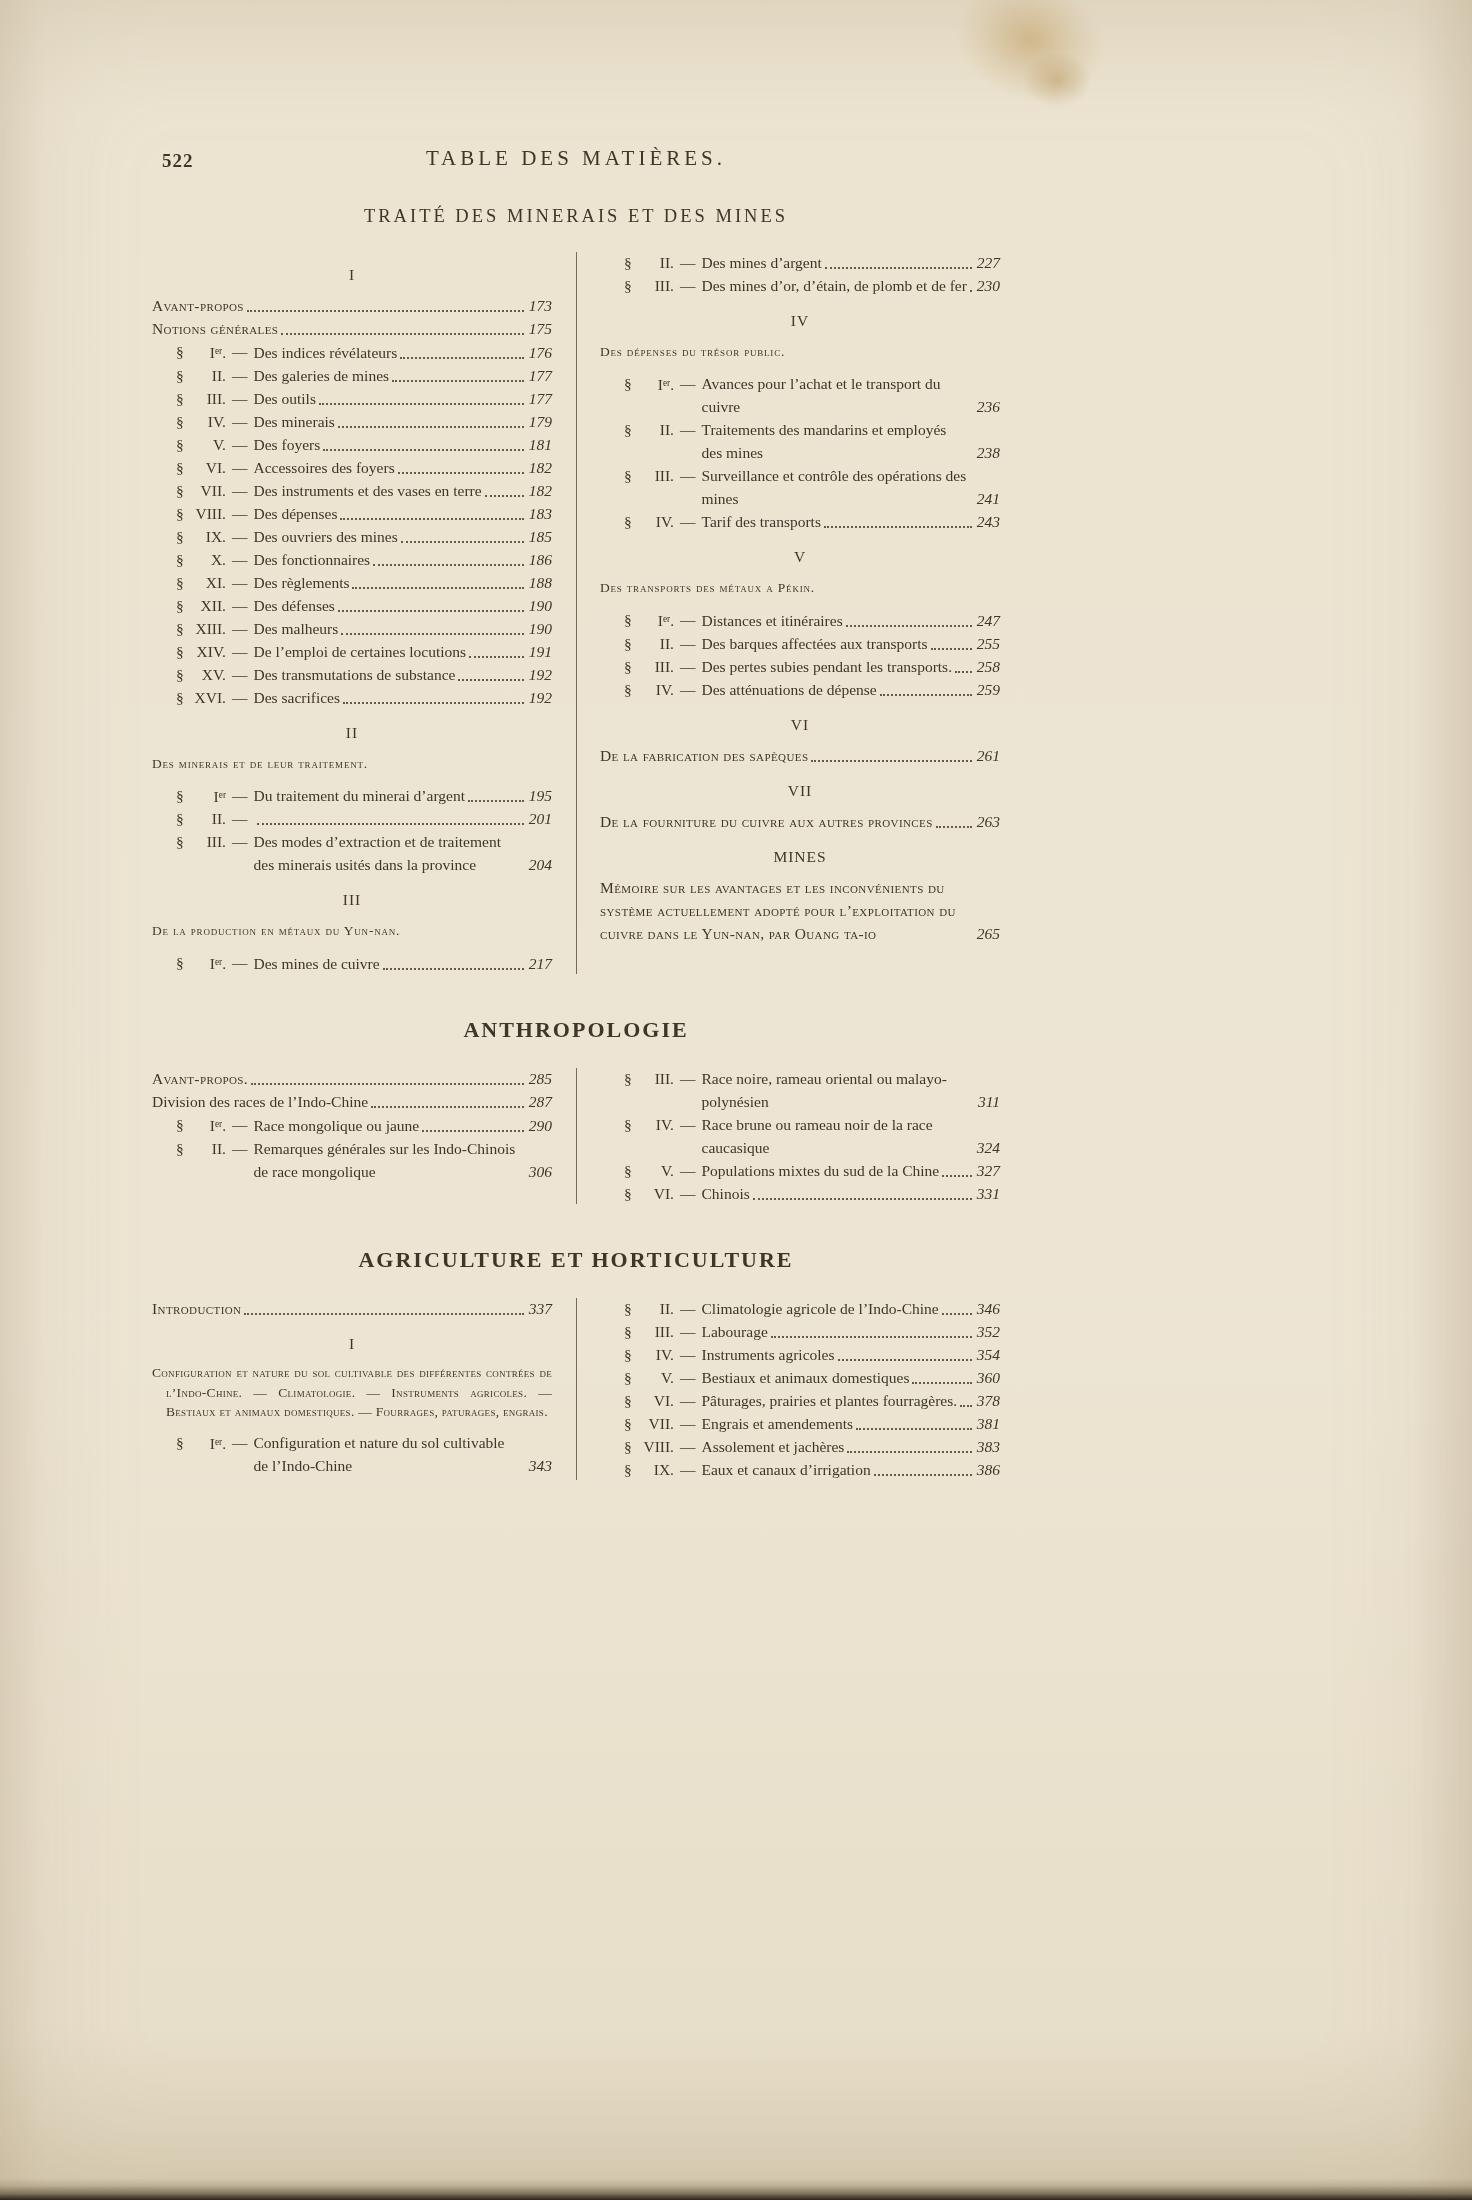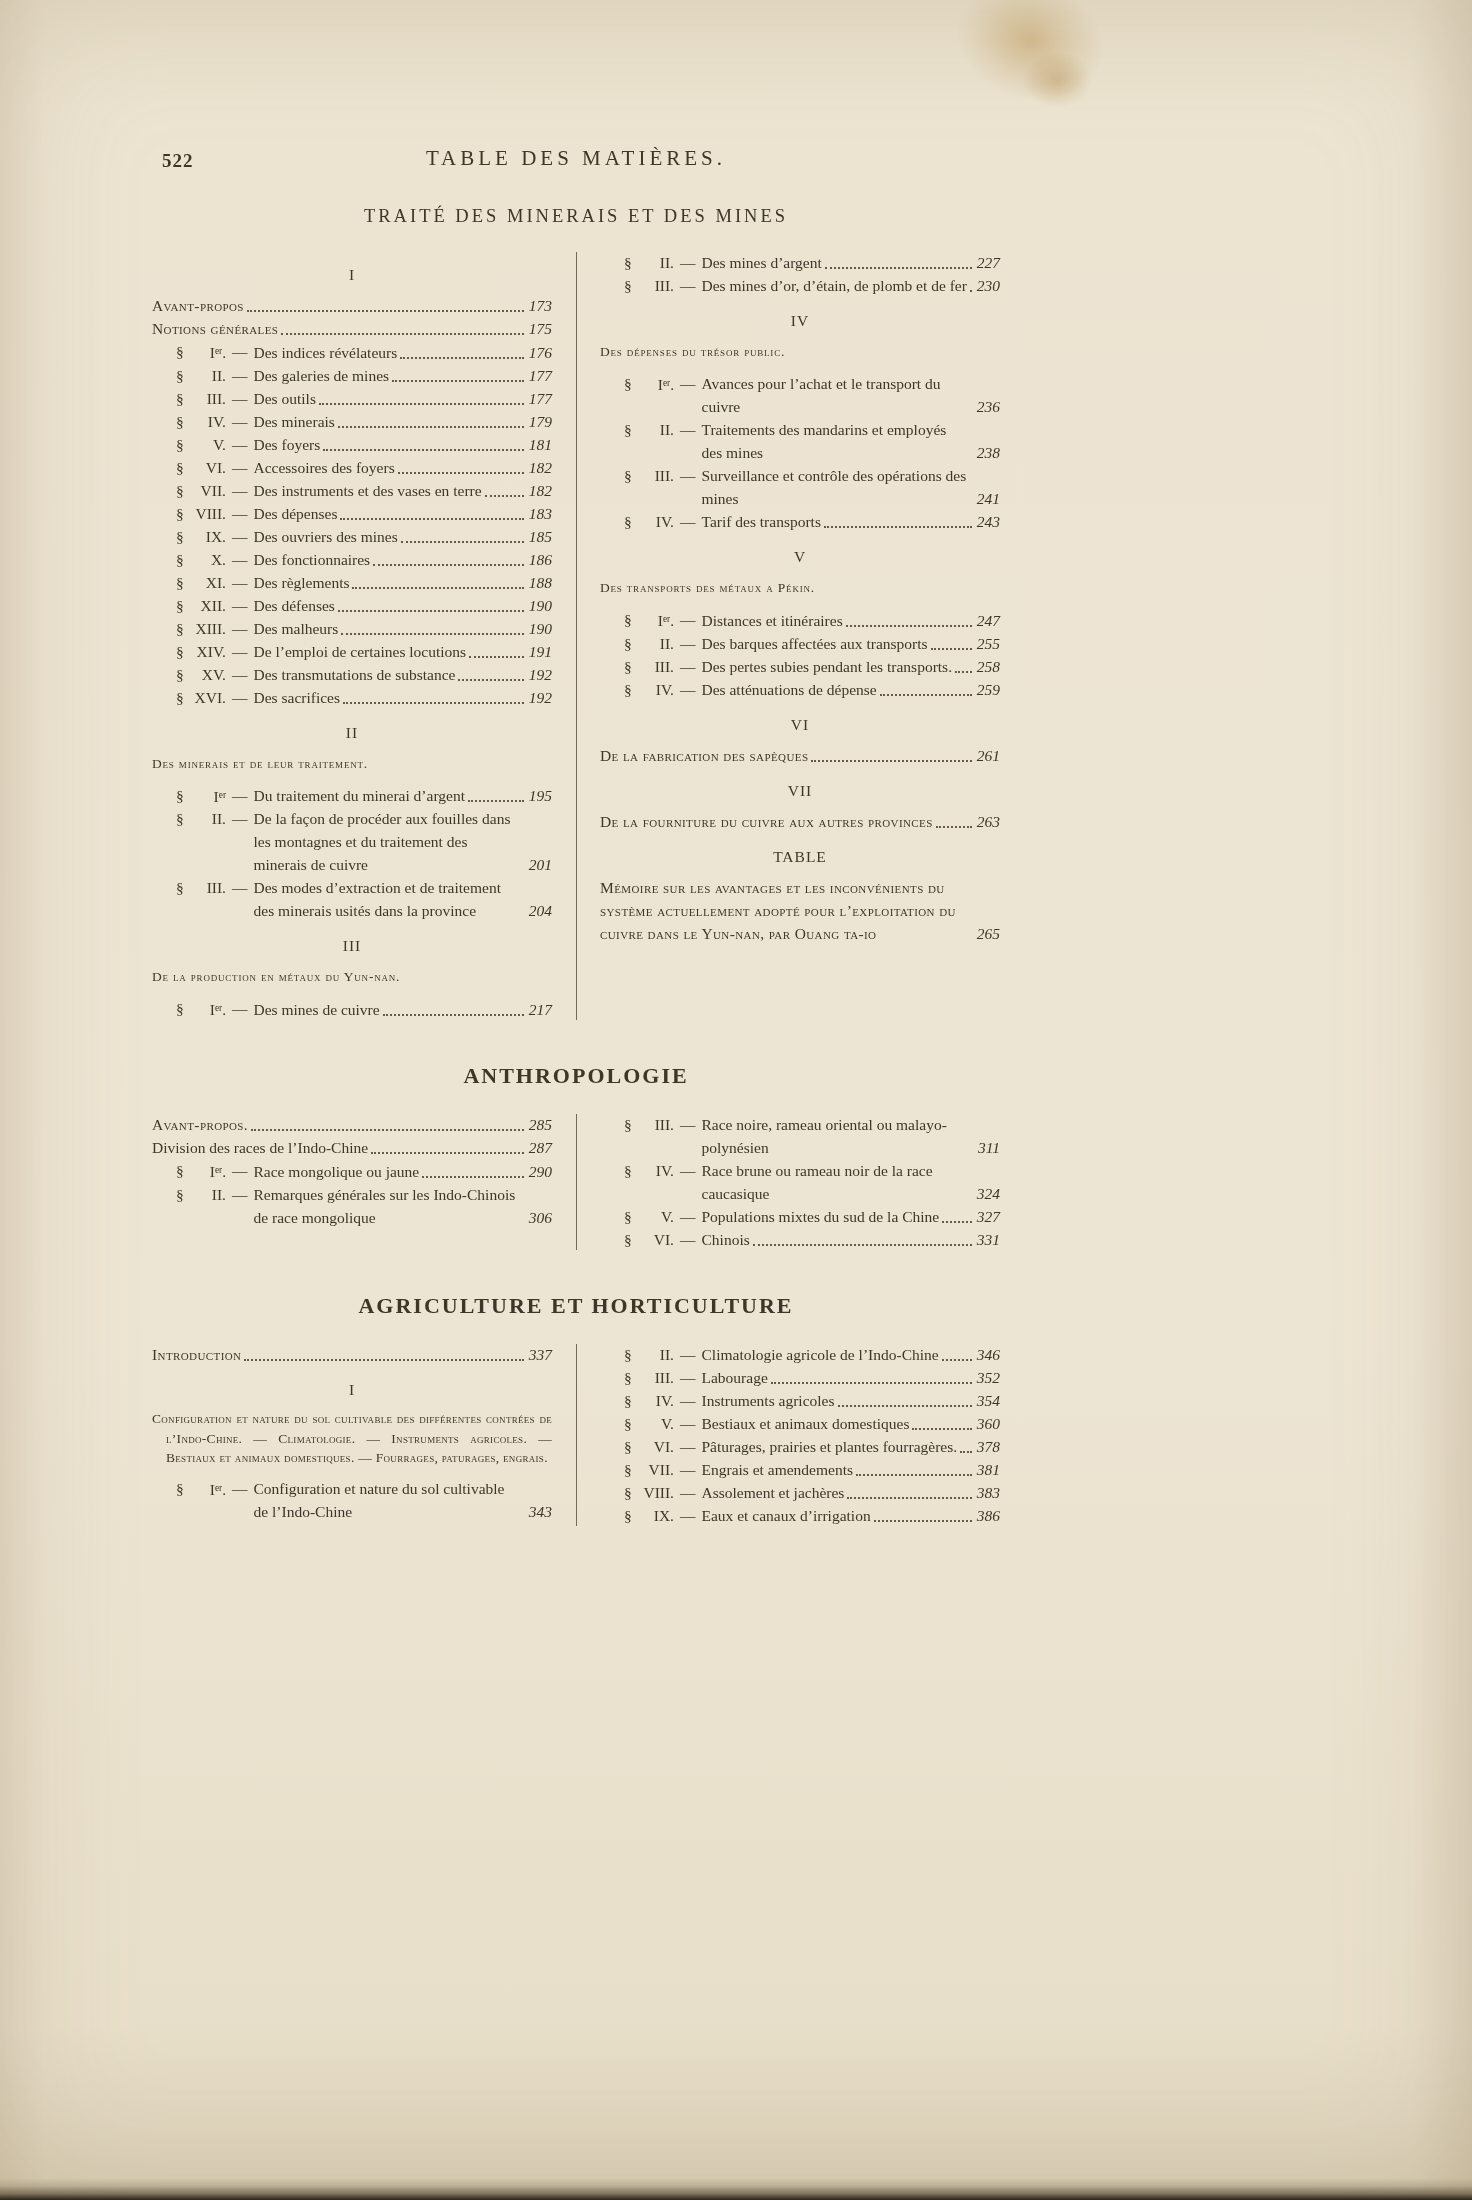--- a/index.html
+++ b/index.html
@@ -259,21 +259,20 @@
               <span class="text">Du traitement du minerai d’argent</span>
               <span class="leader"></span>
               <span class="page-num">195</span>
             </div>
             <div class="item">
               <span class="pre">
                 <span class="sec-mark">§</span>
                 <span class="num">II.</span>
                 <span class="dash">—</span>
               </span>
-              <span class="text">De la façon de procéder aux fouilles dans les montagnes et du traitement des minerais de cuivre</span>
               <span class="leader"></span>
               <span class="page-num">201</span>
             </div>
             <div class="item">
               <span class="pre">
                 <span class="sec-mark">§</span>
                 <span class="num">III.</span>
                 <span class="dash">—</span>
               </span>
               <span class="text">Des modes d’extraction et de traitement des minerais usités dans la province</span>
@@ -403,21 +402,21 @@
               <span class="text sc">De la fabrication des sapèques</span>
               <span class="leader"></span>
               <span class="page-num">261</span>
             </div>
             <div class="roman">VII</div>
             <div class="item">
               <span class="text sc">De la fourniture du cuivre aux autres provinces</span>
               <span class="leader"></span>
               <span class="page-num">263</span>
             </div>
-            <div class="roman">TABLE</div>
+            <div class="roman">MINES</div>
             <div class="item">
               <span class="text sc">Mémoire sur les avantages et les inconvénients du système actuellement adopté pour l’exploitation du cuivre dans le Yun-nan, par Ouang ta-io</span>
               <span class="leader"></span>
               <span class="page-num">265</span>
             </div>
           </div>
       </div>
     </section>
 
     <section class="toc-section">

